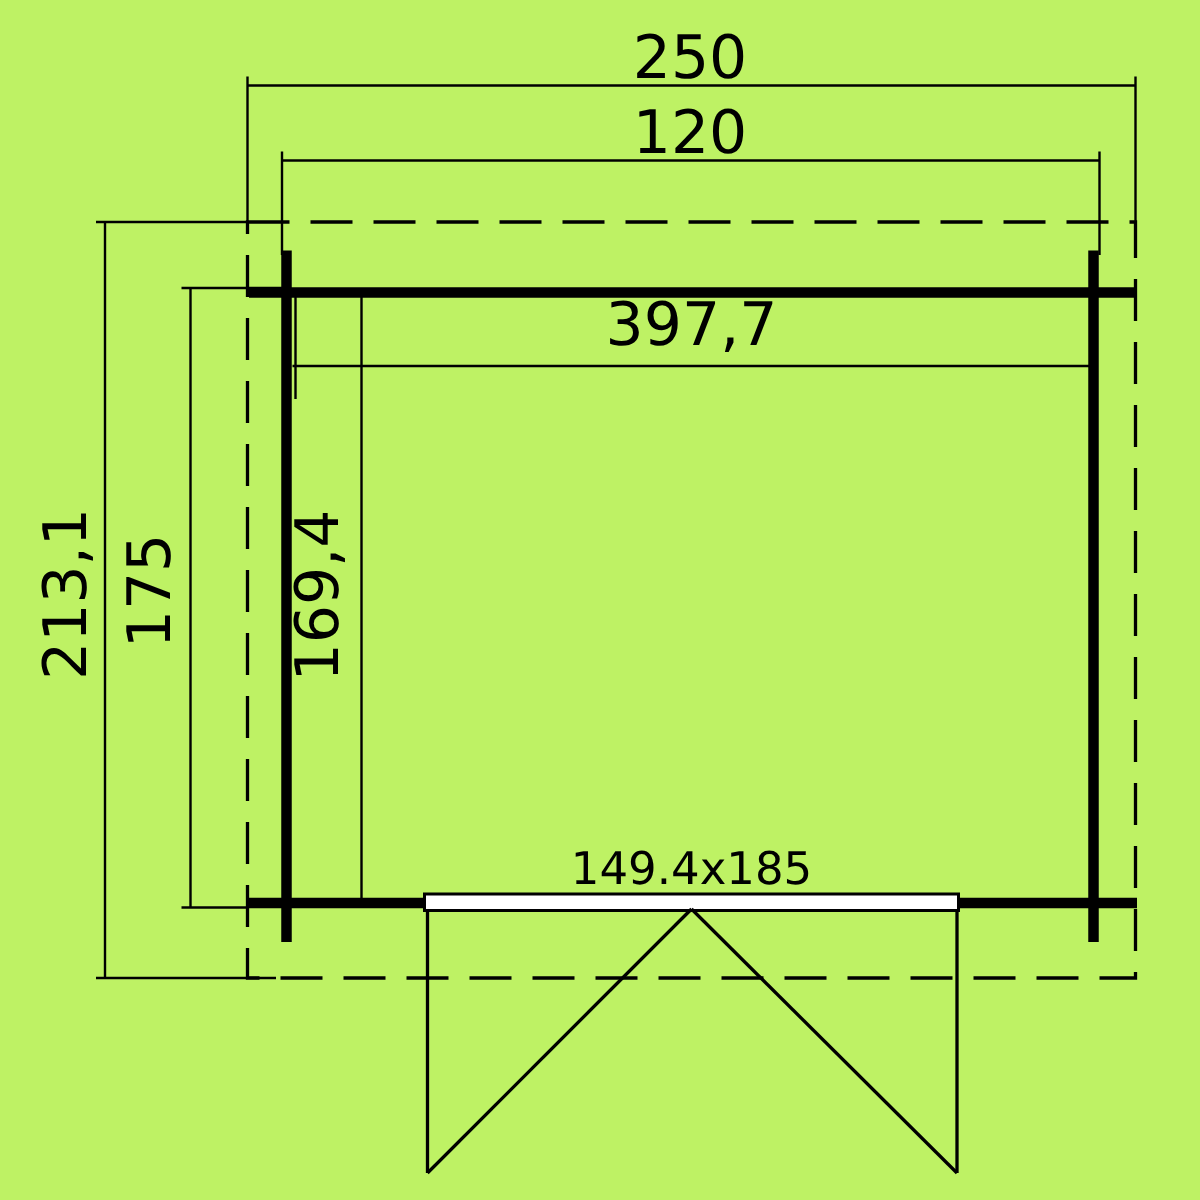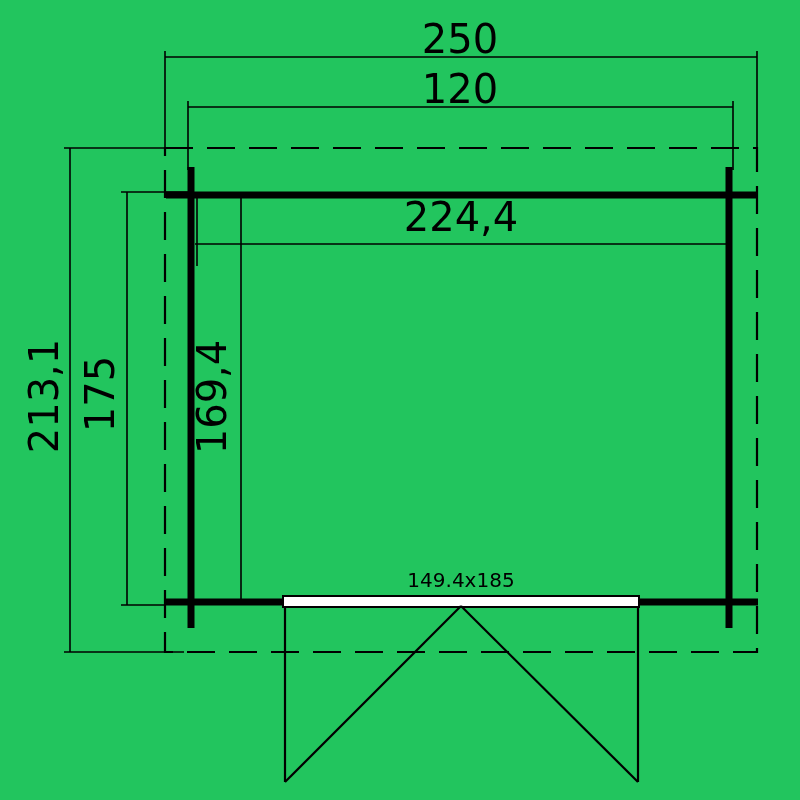--- a/index.html
+++ b/index.html
@@ -4,21 +4,21 @@
 <style>
   html, body {
     margin: 0;
     padding: 0;
     background: #ffffff;
   }
   .canvas {
     position: relative;
     width: 800px;
     height: 800px;
-    background: #22c55e;
+    background: #bef264;
     font-family: "DejaVu Sans", "Liberation Sans", sans-serif;
     overflow: hidden;
   }
   .plan-svg {
     position: absolute;
     left: 0;
     top: 0;
   }
   .dim-label {
     position: absolute;
@@ -26,21 +26,21 @@
     font-size: 40px;
     line-height: 1;
     color: #000000;
     white-space: nowrap;
     letter-spacing: 0px;
   }
   .dim-label.rotated {
     transform: translate(-50%, -50%) rotate(-90deg);
   }
   .dim-label.small {
-    font-size: 20px;
+    font-size: 30px;
     text-align: center;
   }
 </style>
 </head>
 <body>
 
 <div class="canvas">
 
   <svg class="plan-svg" width="800" height="800" viewBox="0 0 800 800">
 
@@ -90,21 +90,21 @@
       <line x1="638" y1="607" x2="638" y2="782" stroke="#000000" stroke-width="2.2"></line>
       <line x1="461" y1="606" x2="285" y2="782" stroke="#000000" stroke-width="2.2"></line>
       <line x1="461" y1="606" x2="638" y2="782" stroke="#000000" stroke-width="2.2"></line>
     </g>
   </svg>
 
   <div class="dim-label" style="left:460px; top:39px;">250</div>
 
   <div class="dim-label" style="left:460px; top:89px;">120</div>
 
-  <div class="dim-label" style="left:461px; top:217px;">224,4</div>
+  <div class="dim-label" style="left:461px; top:217px;">397,7</div>
 
   <div class="dim-label rotated" style="left:44px; top:396px;">213,1</div>
 
   <div class="dim-label rotated" style="left:100px; top:394px;">175</div>
 
   <div class="dim-label rotated" style="left:212px; top:397px;">169,4</div>
 
   <div class="dim-label small" style="left:461px; top:580px;">149.4x185</div>
 
 </div>

